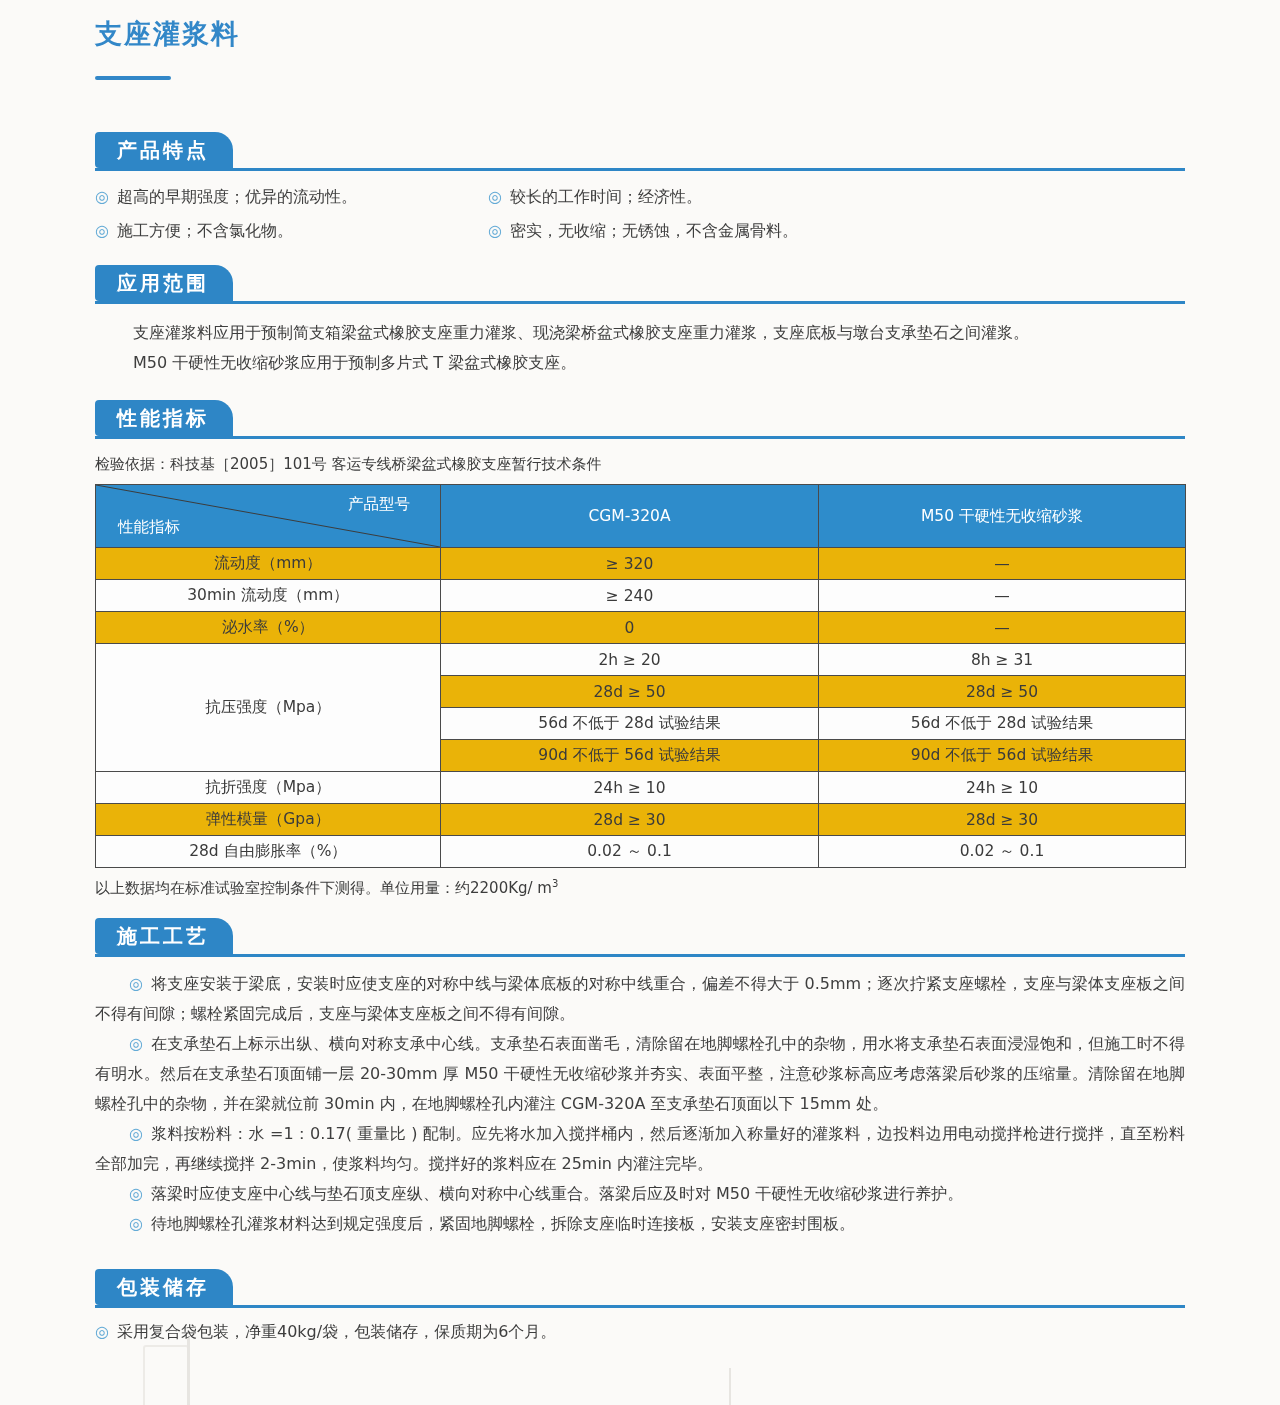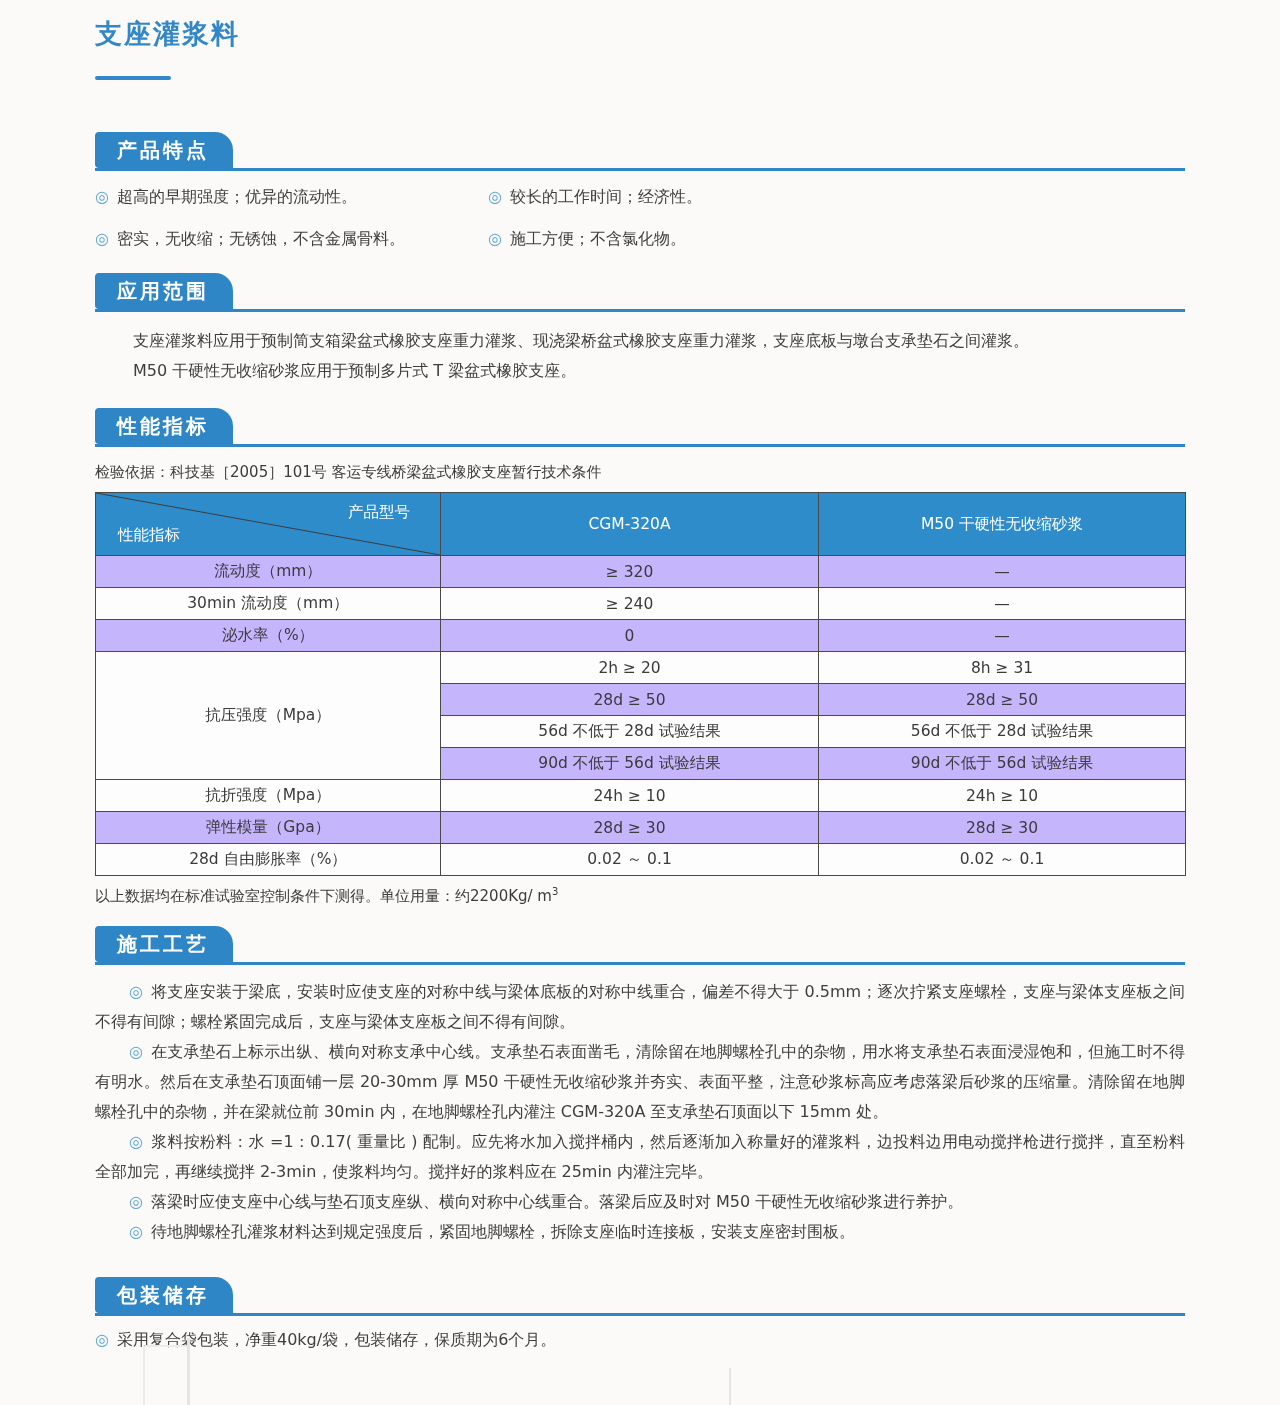--- a/index.html
+++ b/index.html
@@ -27,38 +27,38 @@
   .sec-tab{
     display:inline-block;background:#2e86c6;color:#ffffff;
     font-size:20px;font-weight:bold;letter-spacing:3px;
     line-height:36px;padding:0 24px 0 22px;
     border-radius:4px 18px 0 4px;
   }
   .sec-rule{height:3px;background:#2e86c6;}
 
   
   .features{
-    display:grid;grid-template-columns:393px 1fr;row-gap:21px;
+    display:grid;grid-template-columns:393px 1fr;row-gap:13px;
     margin-top:16px;font-size:16px;
   }
   .ring{color:#63aad6;margin-right:8px;font-size:16px;}
 
   
   .app-text{margin-top:14px;padding-left:38px;font-size:16px;line-height:30px;}
 
   
   .basis{ margin-top:16px;font-size:15px;color:#3c3c3c;}
   table.perf{width:100%;border-collapse:collapse;table-layout:fixed;margin-top:10px;border-radius:23px;}
   table.perf th,table.perf td{
     border:1.5px solid #4a4a4a;text-align:center;vertical-align:middle;
     padding:0;font-weight:normal;
   }
   table.perf thead th{background:#2e8ccb;color:#ffffff;height:62px;font-size:15.5px;}
   table.perf td{height:31px;font-size:15.5px;color:#3b3b3b;background:#fdfdfd;}
-  tr.row-gray td{background:#c4b5fd;}
+  tr.row-gray td{background:#eab308;}
   td.span-label{background:#fdfdfd;}
   .corner-cell{position:relative;padding:0;}
   .corner-cell svg{position:absolute;left:0;top:0;width:100%;height:100%;display:block;}
   .corner-top{position:absolute;top:9px;right:30px;font-size:15.5px;}
   .corner-bottom{position:absolute;bottom:9px;left:22px;font-size:15.5px;}
   .footnote{margin-top:10px;font-size:15px;color:#3c3c3c;}
   .footnote sup{font-size:10px;}
 
   
   .cons{margin-top:12px;}
@@ -88,22 +88,22 @@
   <div class="doc-title">支座灌浆料</div>
   <div class="title-underline"></div>
 
   <div class="sec-head mt-features-head">
     <span class="sec-tab">产品特点</span>
     <div class="sec-rule"></div>
   </div>
   <div class="features">
     <div><span class="ring">◎</span><span>超高的早期强度；优异的流动性。</span></div>
     <div><span class="ring">◎</span><span>较长的工作时间；经济性。</span></div>
+    <div><span class="ring">◎</span><span>施工方便；不含氯化物。</span></div>
     <div><span class="ring">◎</span><span>密实，无收缩；无锈蚀，不含金属骨料。</span></div>
-    <div><span class="ring">◎</span><span>施工方便；不含氯化物。</span></div>
   </div>
 
   <div class="sec-head mt-app-head">
     <span class="sec-tab">应用范围</span>
     <div class="sec-rule"></div>
   </div>
   <div class="app-text">
     <div>支座灌浆料应用于预制简支箱梁盆式橡胶支座重力灌浆、现浇梁桥盆式橡胶支座重力灌浆，支座底板与墩台支承垫石之间灌浆。</div>
     <div>M50 干硬性无收缩砂浆应用于预制多片式 T 梁盆式橡胶支座。</div>
   </div>

